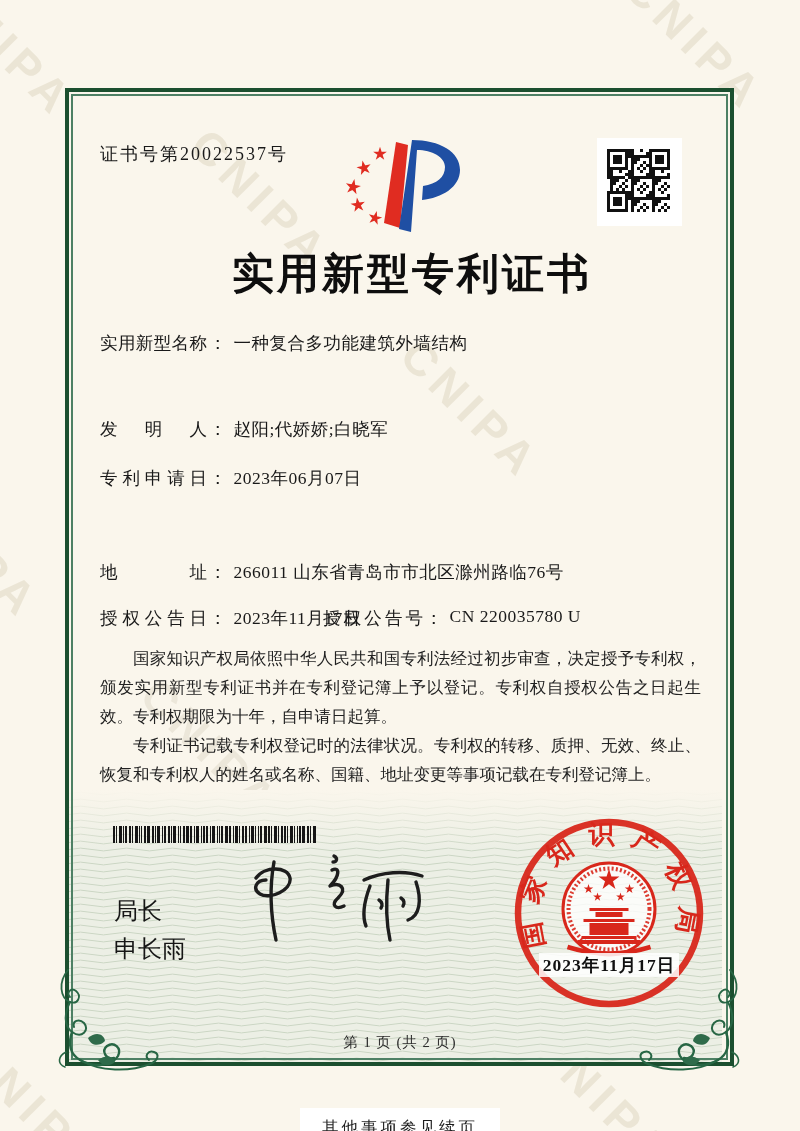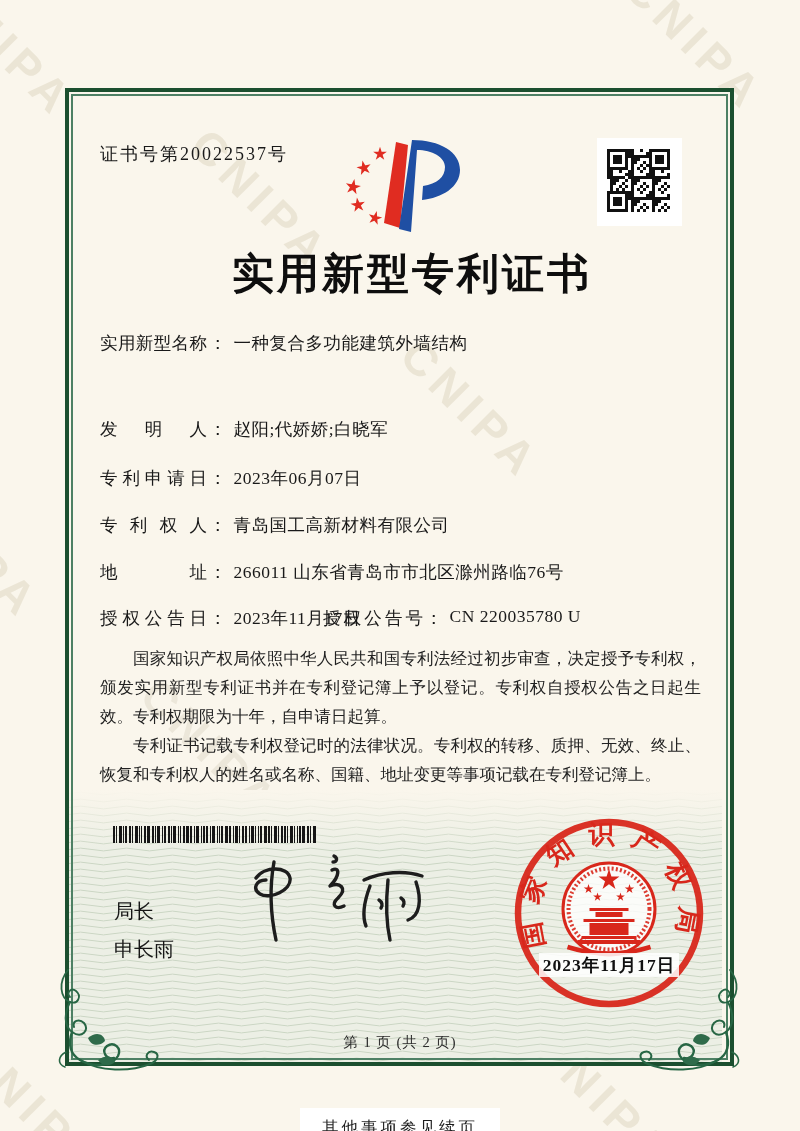--- a/index.html
+++ b/index.html
@@ -72,21 +72,21 @@
   .body-text{
     position:absolute; z-index:5; left:100px; top:644px; width:601px;
     font-size:16.5px; line-height:29px; color:#222; text-align:justify;
   }
   .body-text p{margin:0; text-indent:2em;}
   
   .barcode{position:absolute; z-index:5; left:113px; top:826px;}
   .director{
     position:absolute; z-index:5; left:114px; top:892px;
     font-family:"Liberation Sans","DejaVu Sans",sans-serif;
-    font-size:20px; color:#161616; line-height:38px;
+    font-size:24px; color:#161616; line-height:38px;
   }
   .signature{position:absolute; z-index:5; left:236px; top:850px;}
   .seal{position:absolute; z-index:6; left:511px; top:814px;}
   .seal-date{
     position:absolute; z-index:7; left:511px; top:953px; width:196px; text-align:center;
   }
   .seal-date span{
     display:inline-block; background:rgba(255,255,255,0.85); padding:0 4px;
     font-size:17.5px; font-weight:bold; color:#101010; letter-spacing:1px;
   }
@@ -430,23 +430,20 @@
 
   <div class="frow r0">
     <span class="flabel">实用新型名称</span><span class="fcolon">：</span><span class="fvalue">一种复合多功能建筑外墙结构</span>
   </div>
   <div class="frow r1">
     <span class="flabel">发明人</span><span class="fcolon">：</span><span class="fvalue">赵阳;代娇娇;白晓军</span>
   </div>
   <div class="frow r3">
     <span class="flabel">专利申请日</span><span class="fcolon">：</span><span class="fvalue">2023年06月07日</span>
   </div>
-  <div class="frow r4">
-    <span class="flabel">专利权人</span><span class="fcolon">：</span><span class="fvalue">青岛国工高新材料有限公司</span>
-  </div>
   <div class="frow r5">
     <span class="flabel">地址</span><span class="fcolon">：</span><span class="fvalue">266011 山东省青岛市市北区滁州路临76号</span>
   </div>
   <div class="frow r6">
     <span class="flabel">授权公告日</span><span class="fcolon">：</span><span class="fvalue">2023年11月17日</span>
   </div>
   <div class="frow r7">
     <span class="flabel">授权公告号</span><span class="fcolon">：</span><span class="fvalue">CN 220035780 U</span>
   </div>
 

